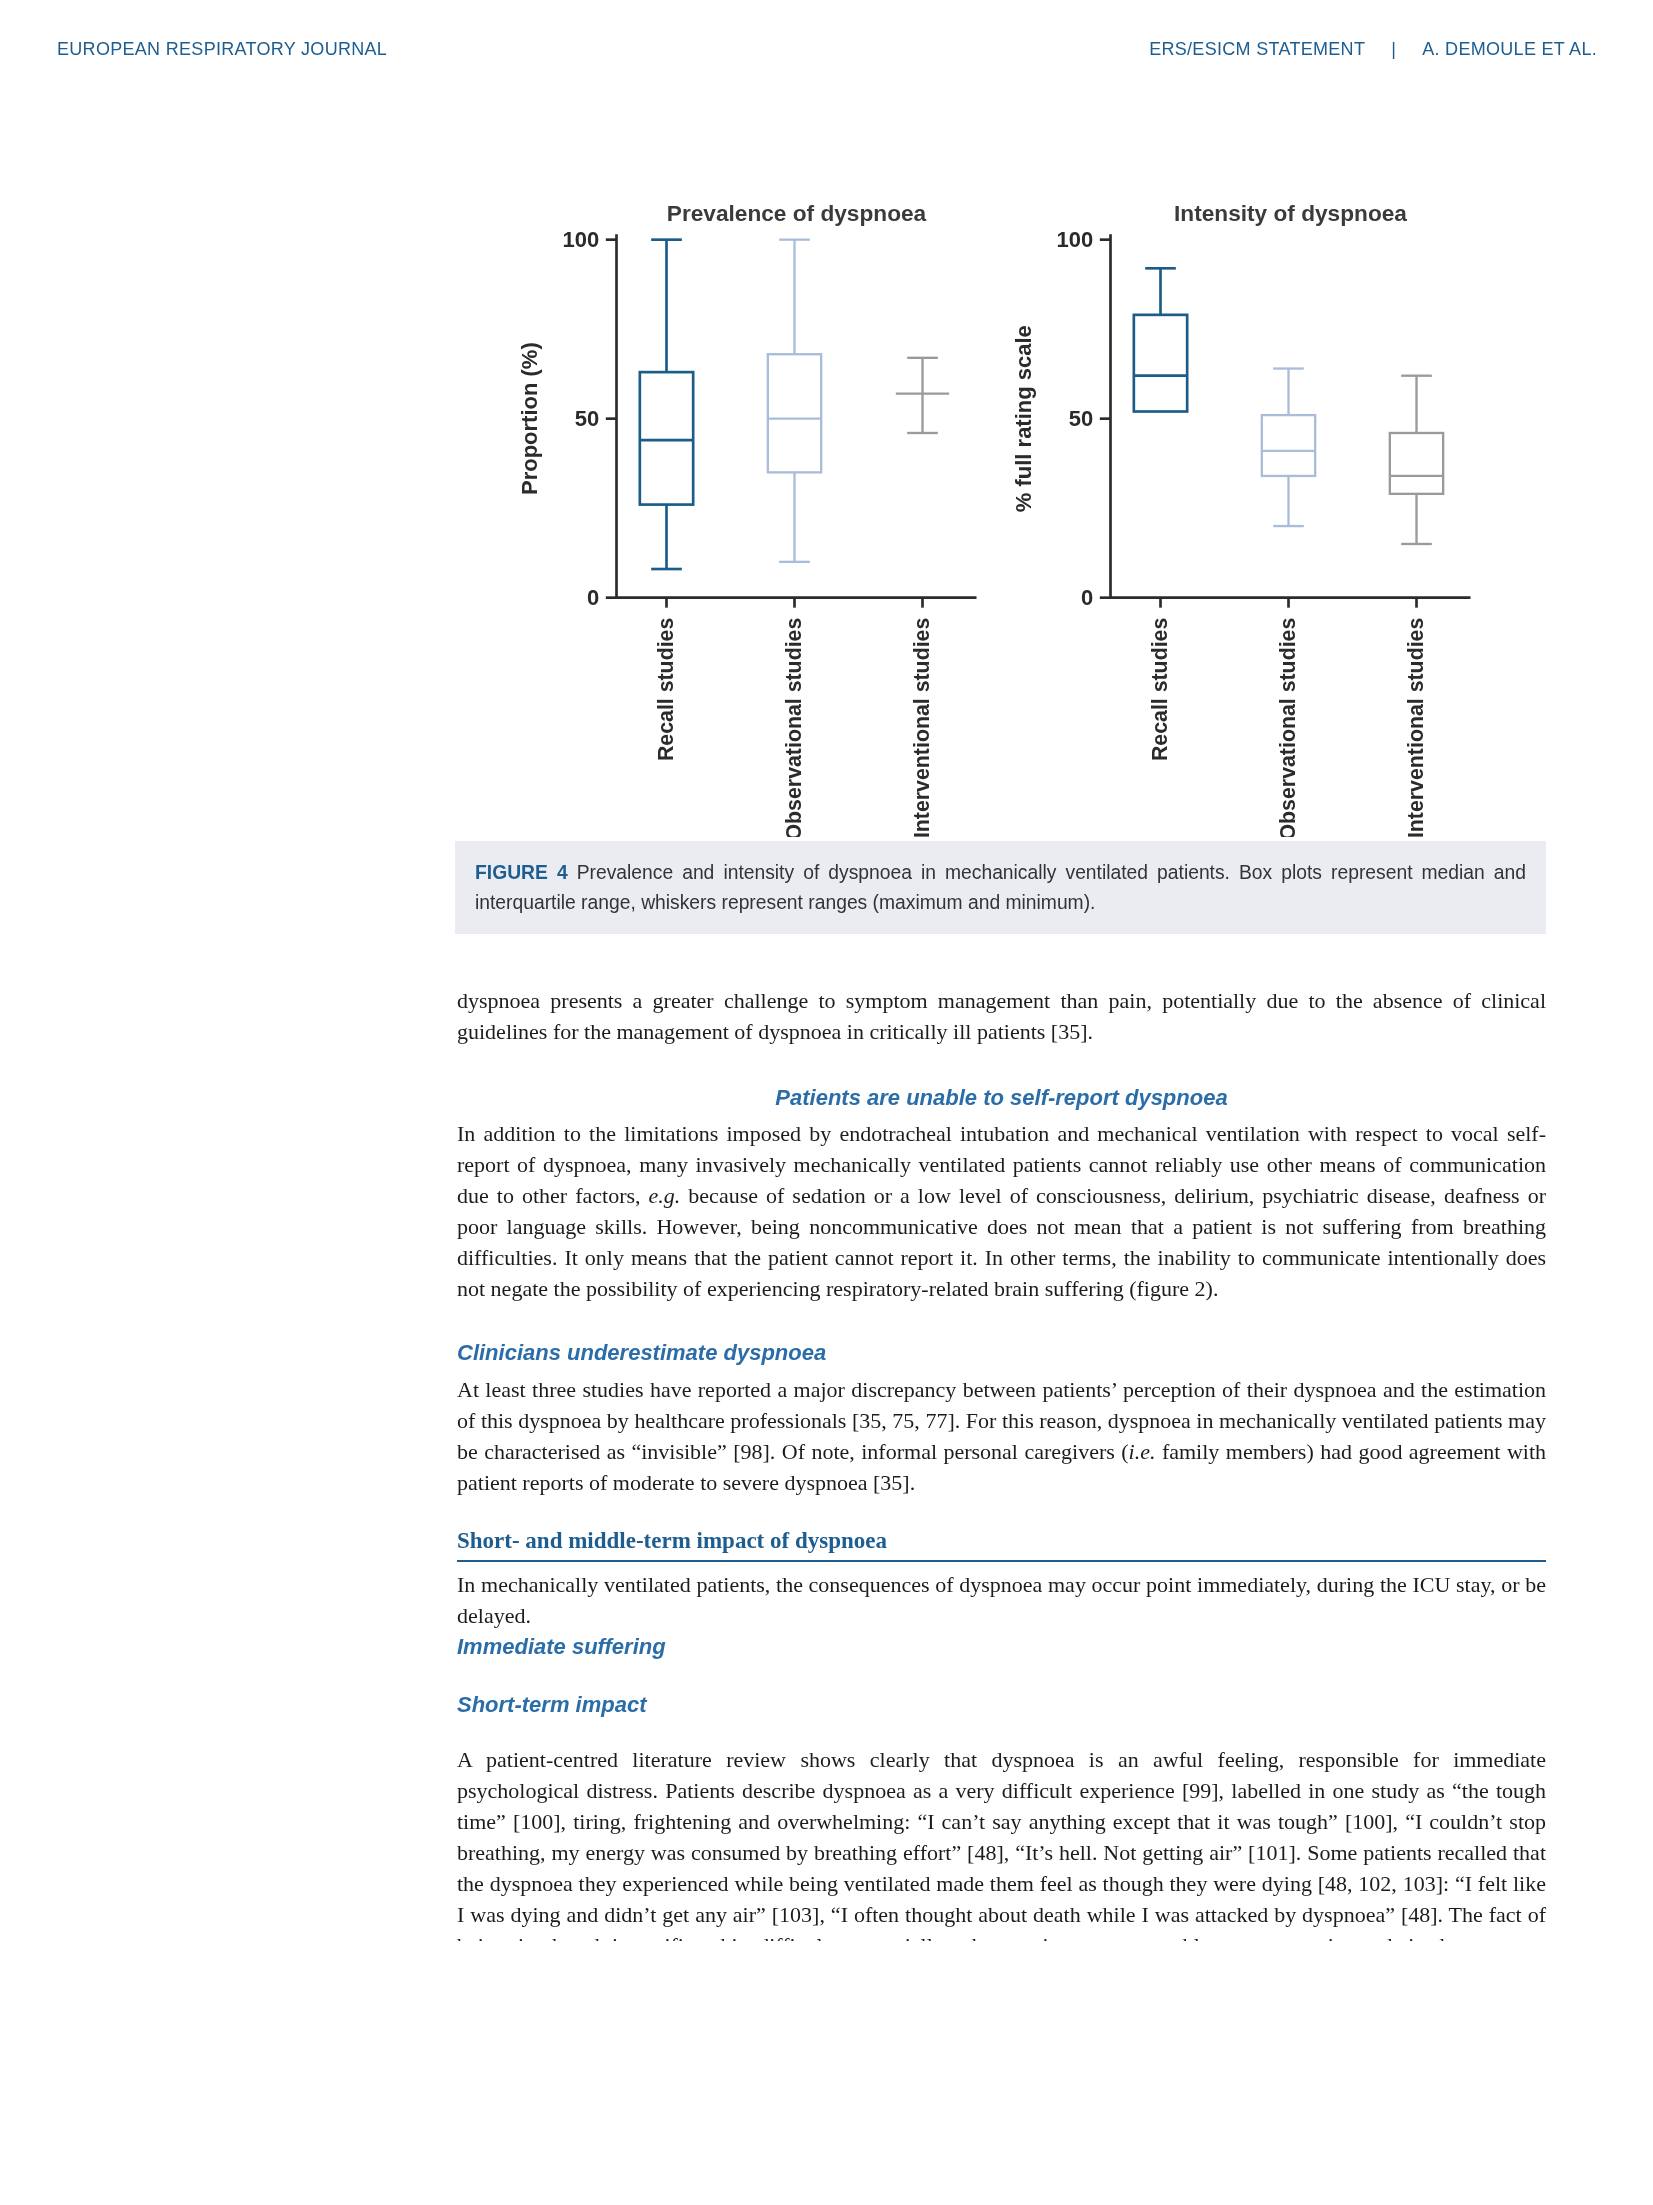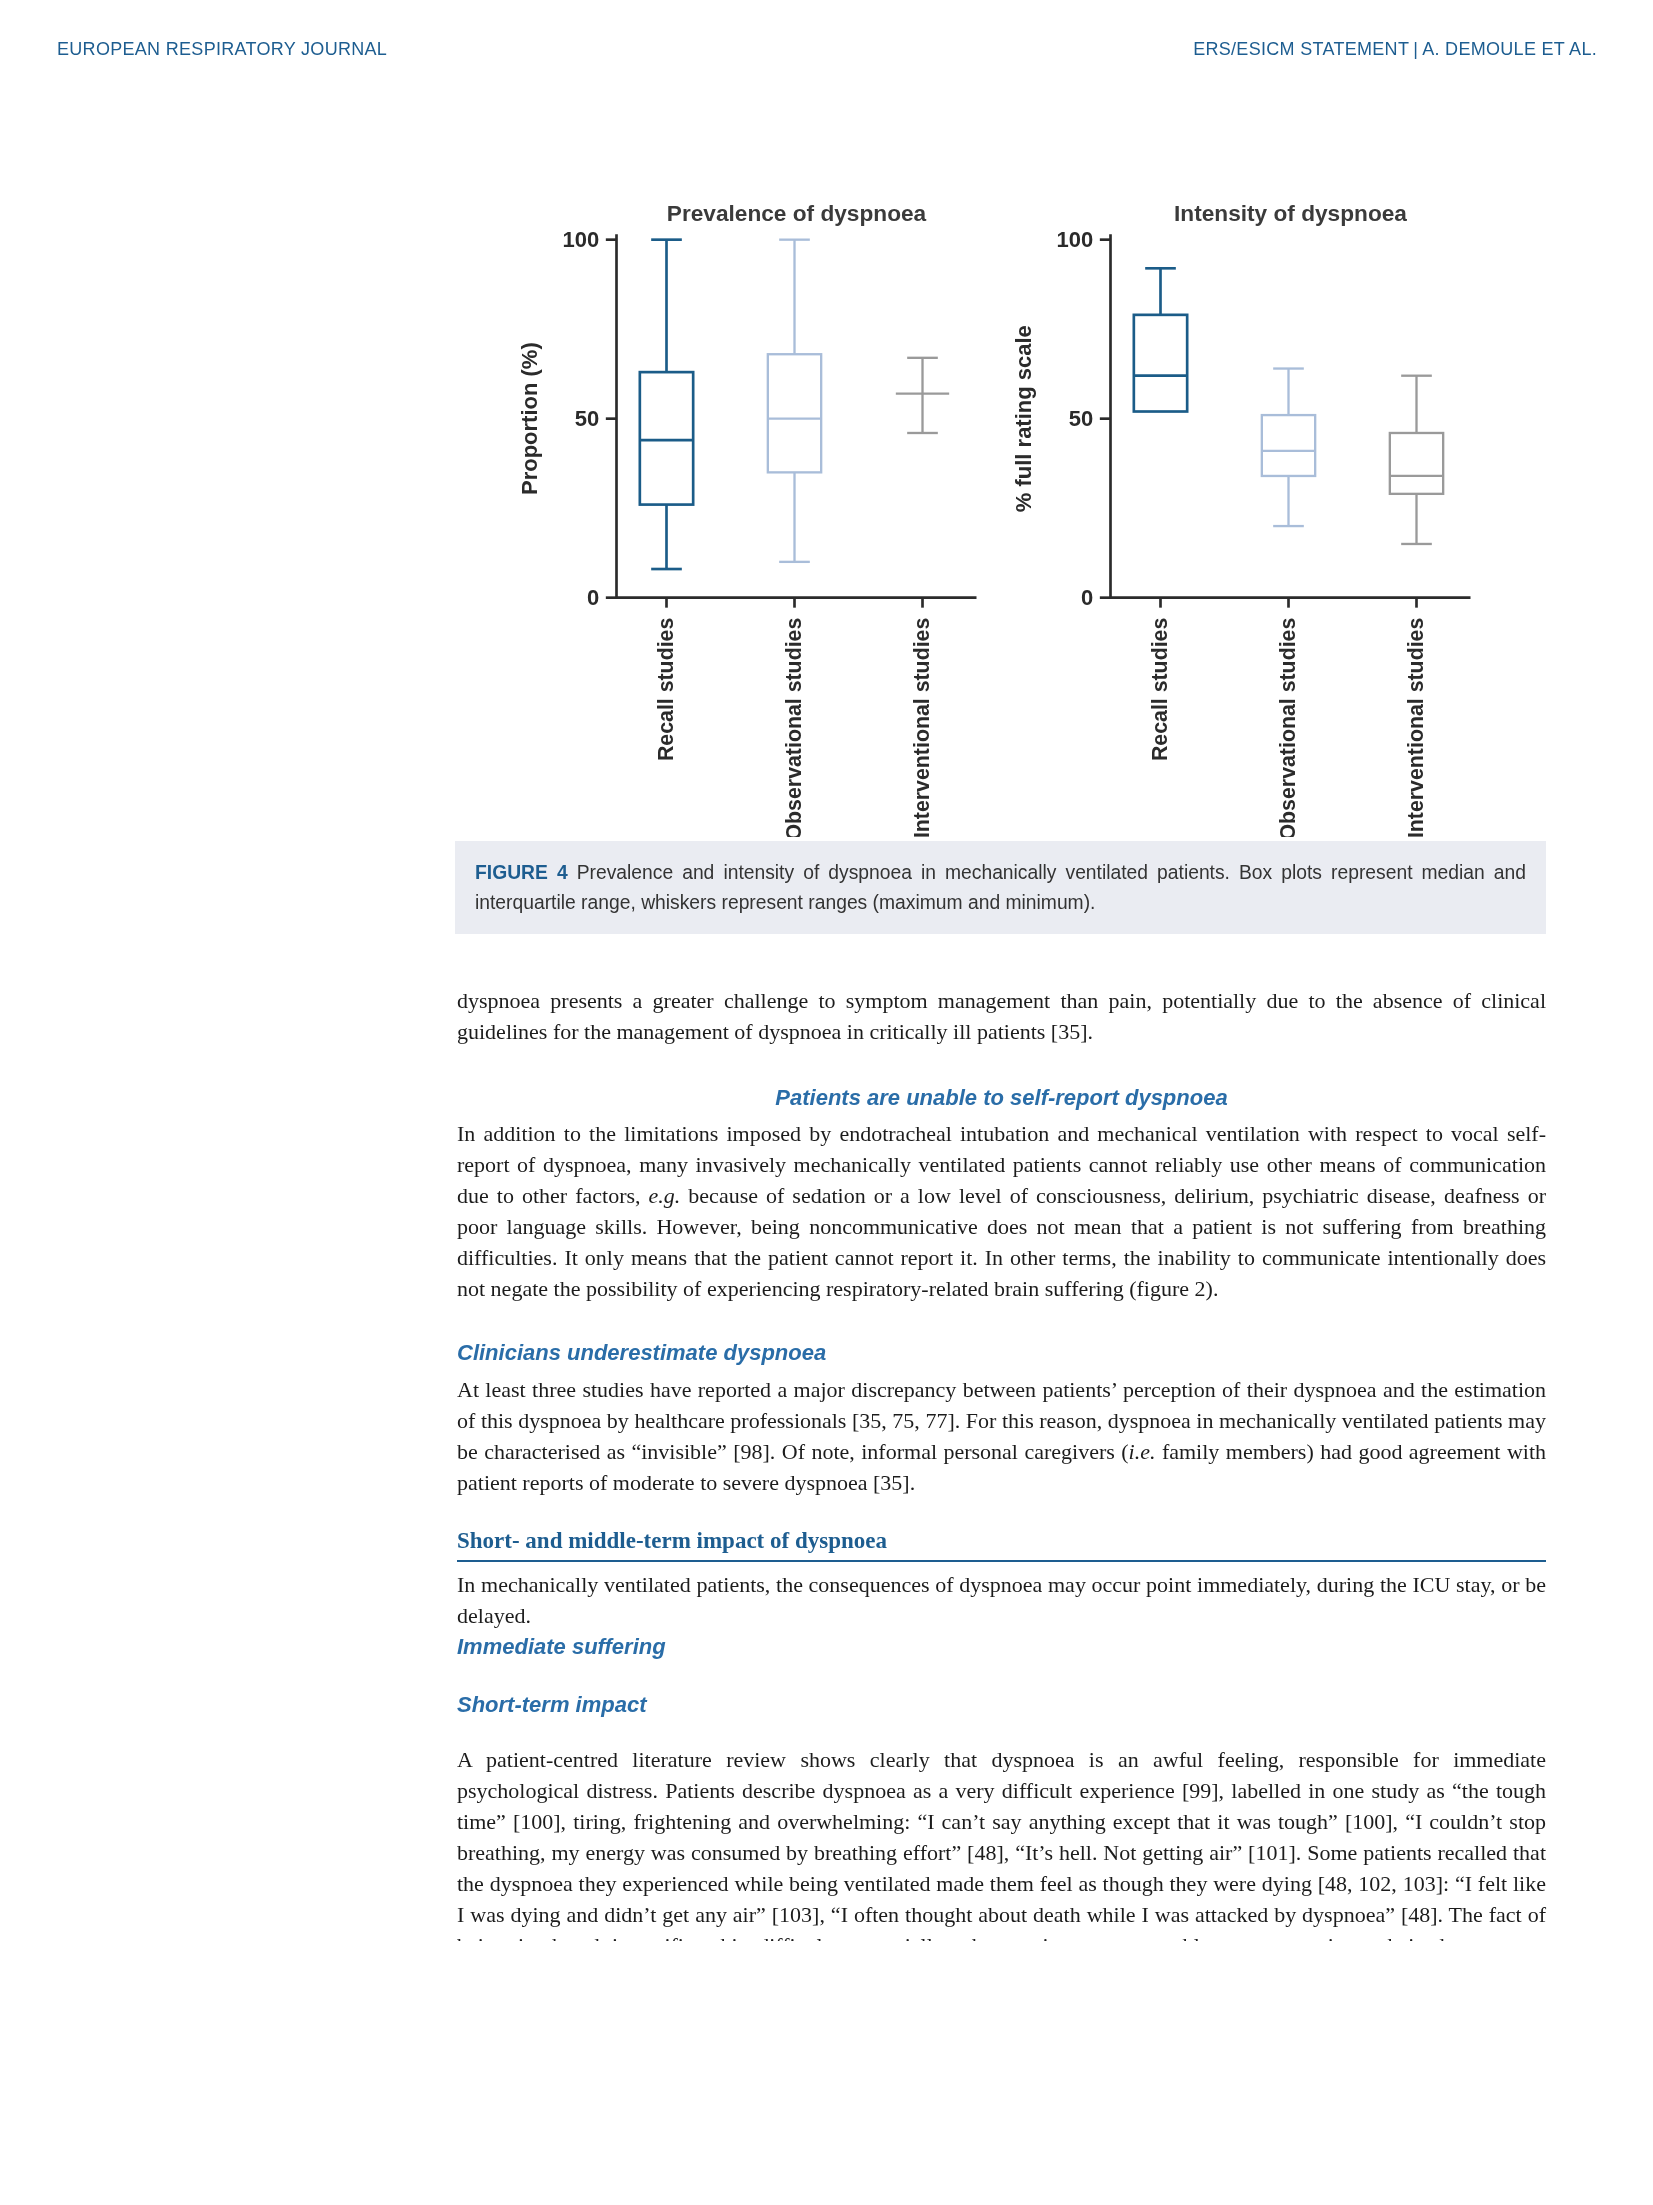--- a/index.html
+++ b/index.html
@@ -1,21 +1,21 @@
 <!DOCTYPE html>
 <html style="font-size:10.7px"><head>
 <meta charset="utf-8">
 <style>
   html,body{margin:0;padding:0;background:#ffffff;}
   #page{position:relative;width:1654px;height:1941px;background:#ffffff;overflow:hidden;
         font-family:"Liberation Serif",serif;color:#1c1c1c;}
   
   .hdr{position:absolute;top:39px;left:57px;right:57px;display:flex;justify-content:space-between;
        font-family:"Liberation Sans",sans-serif;font-size:18px;letter-spacing:0.3px;color:#1d5d90;}
-  .hdr .right{display:flex;gap:4px;align-items:center;}
+  .hdr .right{display:flex;gap:26px;align-items:center;}
   .hdr .sep{color:#1d5d90;font-weight:300;}
   
   .chart{position:absolute;top:197px;width:467px;height:640px;font-weight:bold;}
   #chart-left{left:513px;}
   #chart-right{left:1007px;}
   
   .caption{position:absolute;left:455px;top:841px;width:1091px;box-sizing:border-box;
            background:#eaecf2;padding:17.3px 20px 16px 20px;
            font-family:"Liberation Sans",sans-serif;font-size:19.3px;line-height:30px;color:#333;
            text-align:justify;}

